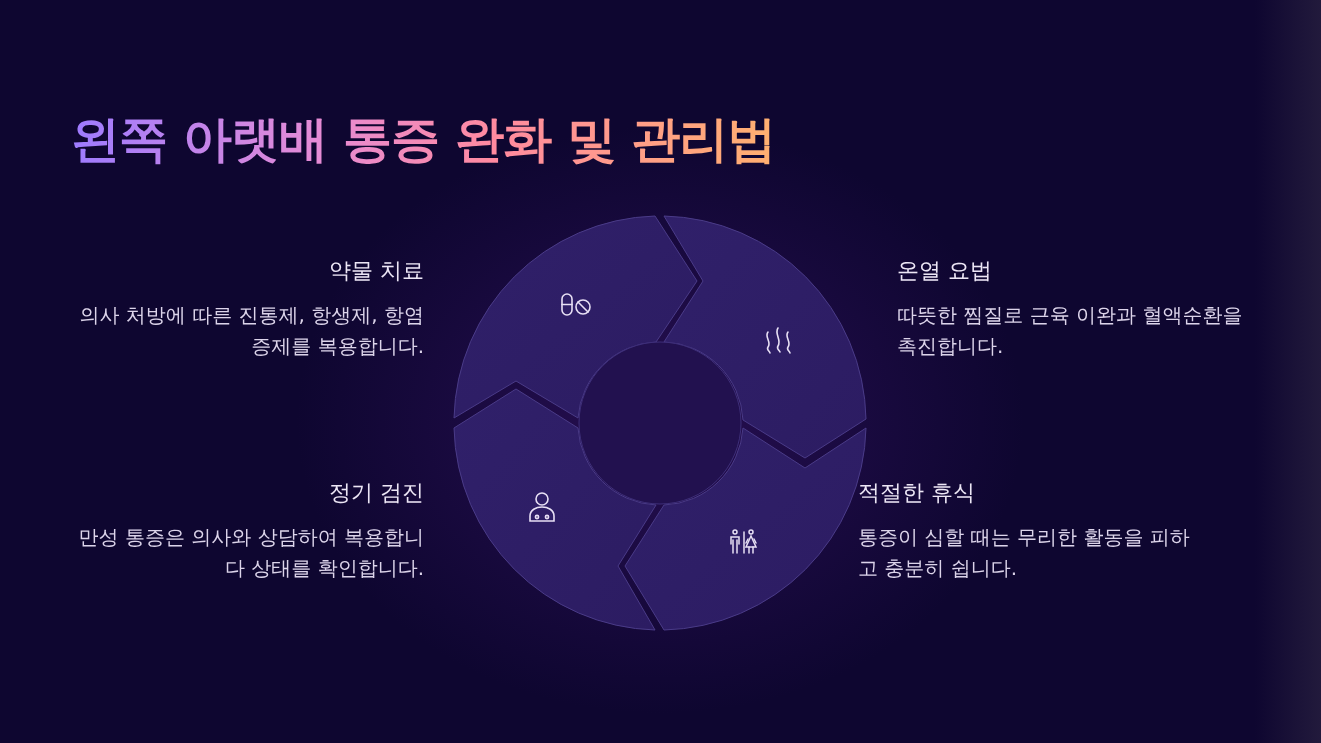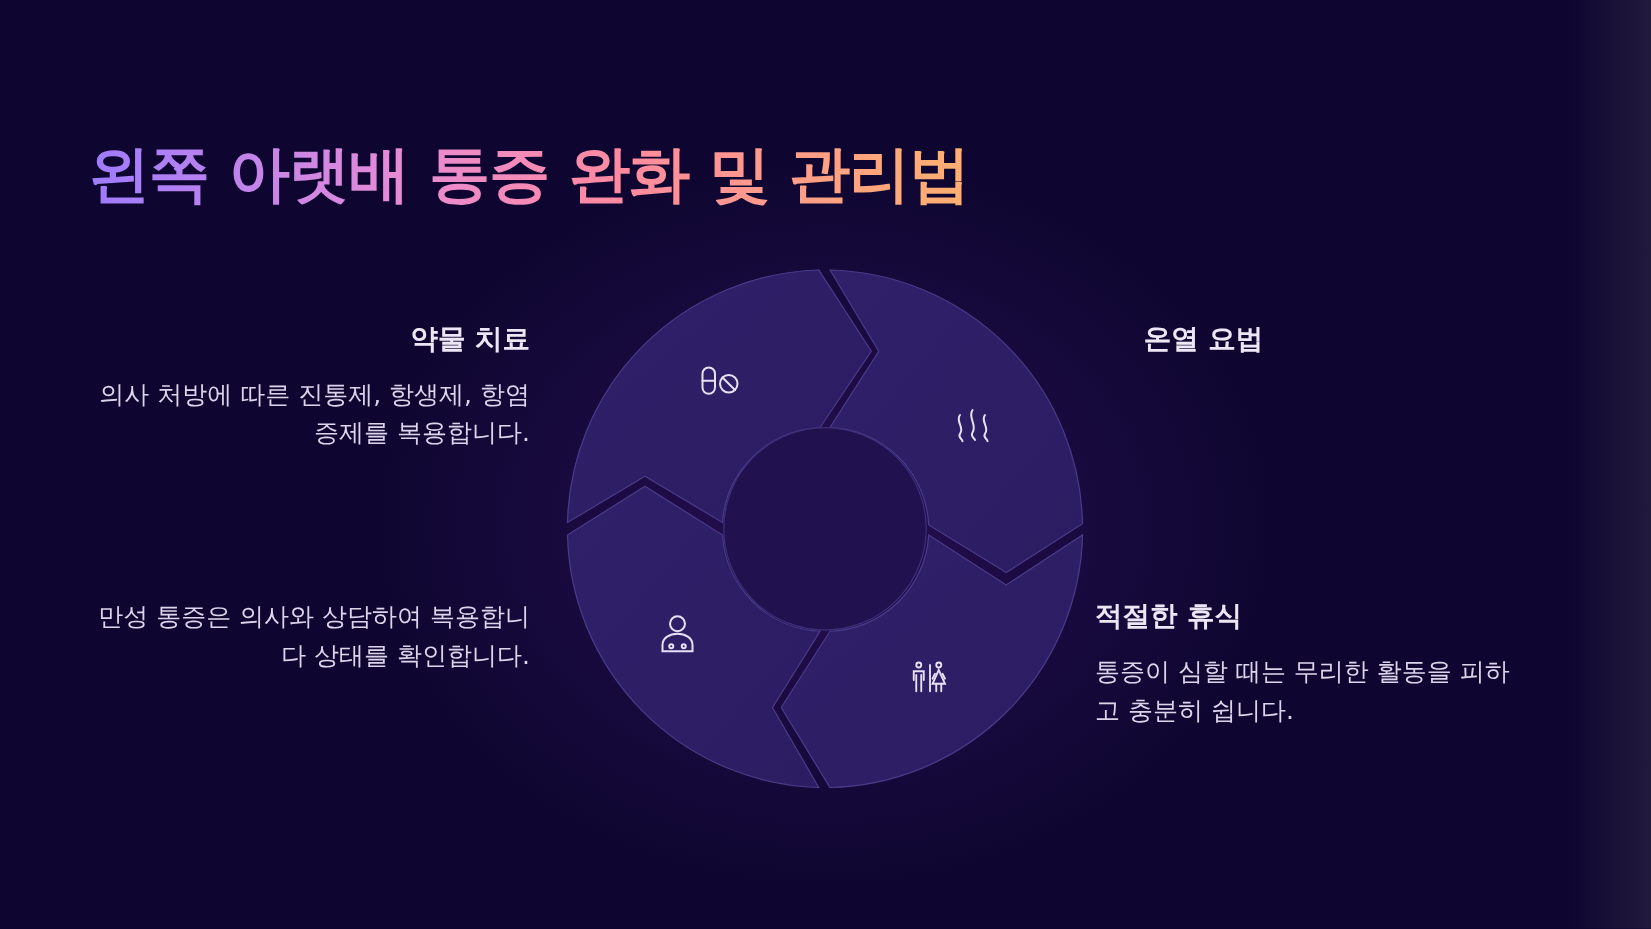--- a/index.html
+++ b/index.html
@@ -15,23 +15,23 @@
         linear-gradient(90deg, rgba(14,6,48,0) 0%, rgba(14,6,48,0) 95%, rgba(34,26,60,1) 100%);
     }
     .title {
       position: absolute; left: 70px; top: 106px; margin: 1px;
       font-size: 49px; font-weight: bold; letter-spacing: -1px; white-space: nowrap;
       background: linear-gradient(90deg, #9d7bff 0%, #e58bd6 35%, #ff8aa0 60%, #ffb070 100%);
       -webkit-background-clip: text; background-clip: text; color: transparent;
     }
     .item { position: absolute; width: 350px; }
     .item.left { text-align: right; }
-    .item.right { text-align: left; margin-left: 18px; }
+    .item.right { text-align: left; }
     .item h3 {
-      margin: 0 0 14px 0; font-size: 22px; font-weight: bold; color: #ece6f5;
+      margin: 0 0 14px 0; font-size: 22px; font-weight: normal; color: #ece6f5;
     }
     .item p {
       margin: 0; font-size: 20px; line-height: 31px; color: #dcd4ea;
     }
     #item-1 { left: 74px; top: 256px; }
     #item-2 { left: 897px; top: 256px; }
     #item-3 { left: 74px; top: 478px; }
     #item-4 { left: 858px; top: 478px; }
     svg.cycle { position: absolute; left: 0; top: 0; }
   </style>
@@ -41,22 +41,24 @@
 <div class="bg-glow"></div>
 
 <h1 class="title">왼쪽 아랫배 통증 완화 및 관리법</h1>
 
 <div class="item left" id="item-1">
   <h3>약물 치료</h3>
   <p>의사 처방에 따른 진통제, 항생제, 항염증제를 복용합니다.</p>
 </div>
 <div class="item right" id="item-2">
   <h3>온열 요법</h3>
+  <p>따뜻한 찜질로 근육 이완과 혈액순환을 촉진합니다.</p>
 </div>
 <div class="item left" id="item-3">
+  <h3>정기 검진</h3>
   <p>만성 통증은 의사와 상담하여 복용합니다 상태를 확인합니다.</p>
 </div>
 <div class="item right" id="item-4">
   <h3>적절한 휴식</h3>
   <p>통증이 심할 때는 무리한 활동을 피하고 충분히 쉽니다.</p>
 </div>
 
 <svg class="cycle" width="1321" height="743" viewBox="0 0 1321 743">
   <defs>
     <linearGradient id="segGrad" x1="0" y1="0" x2="1" y2="1">

